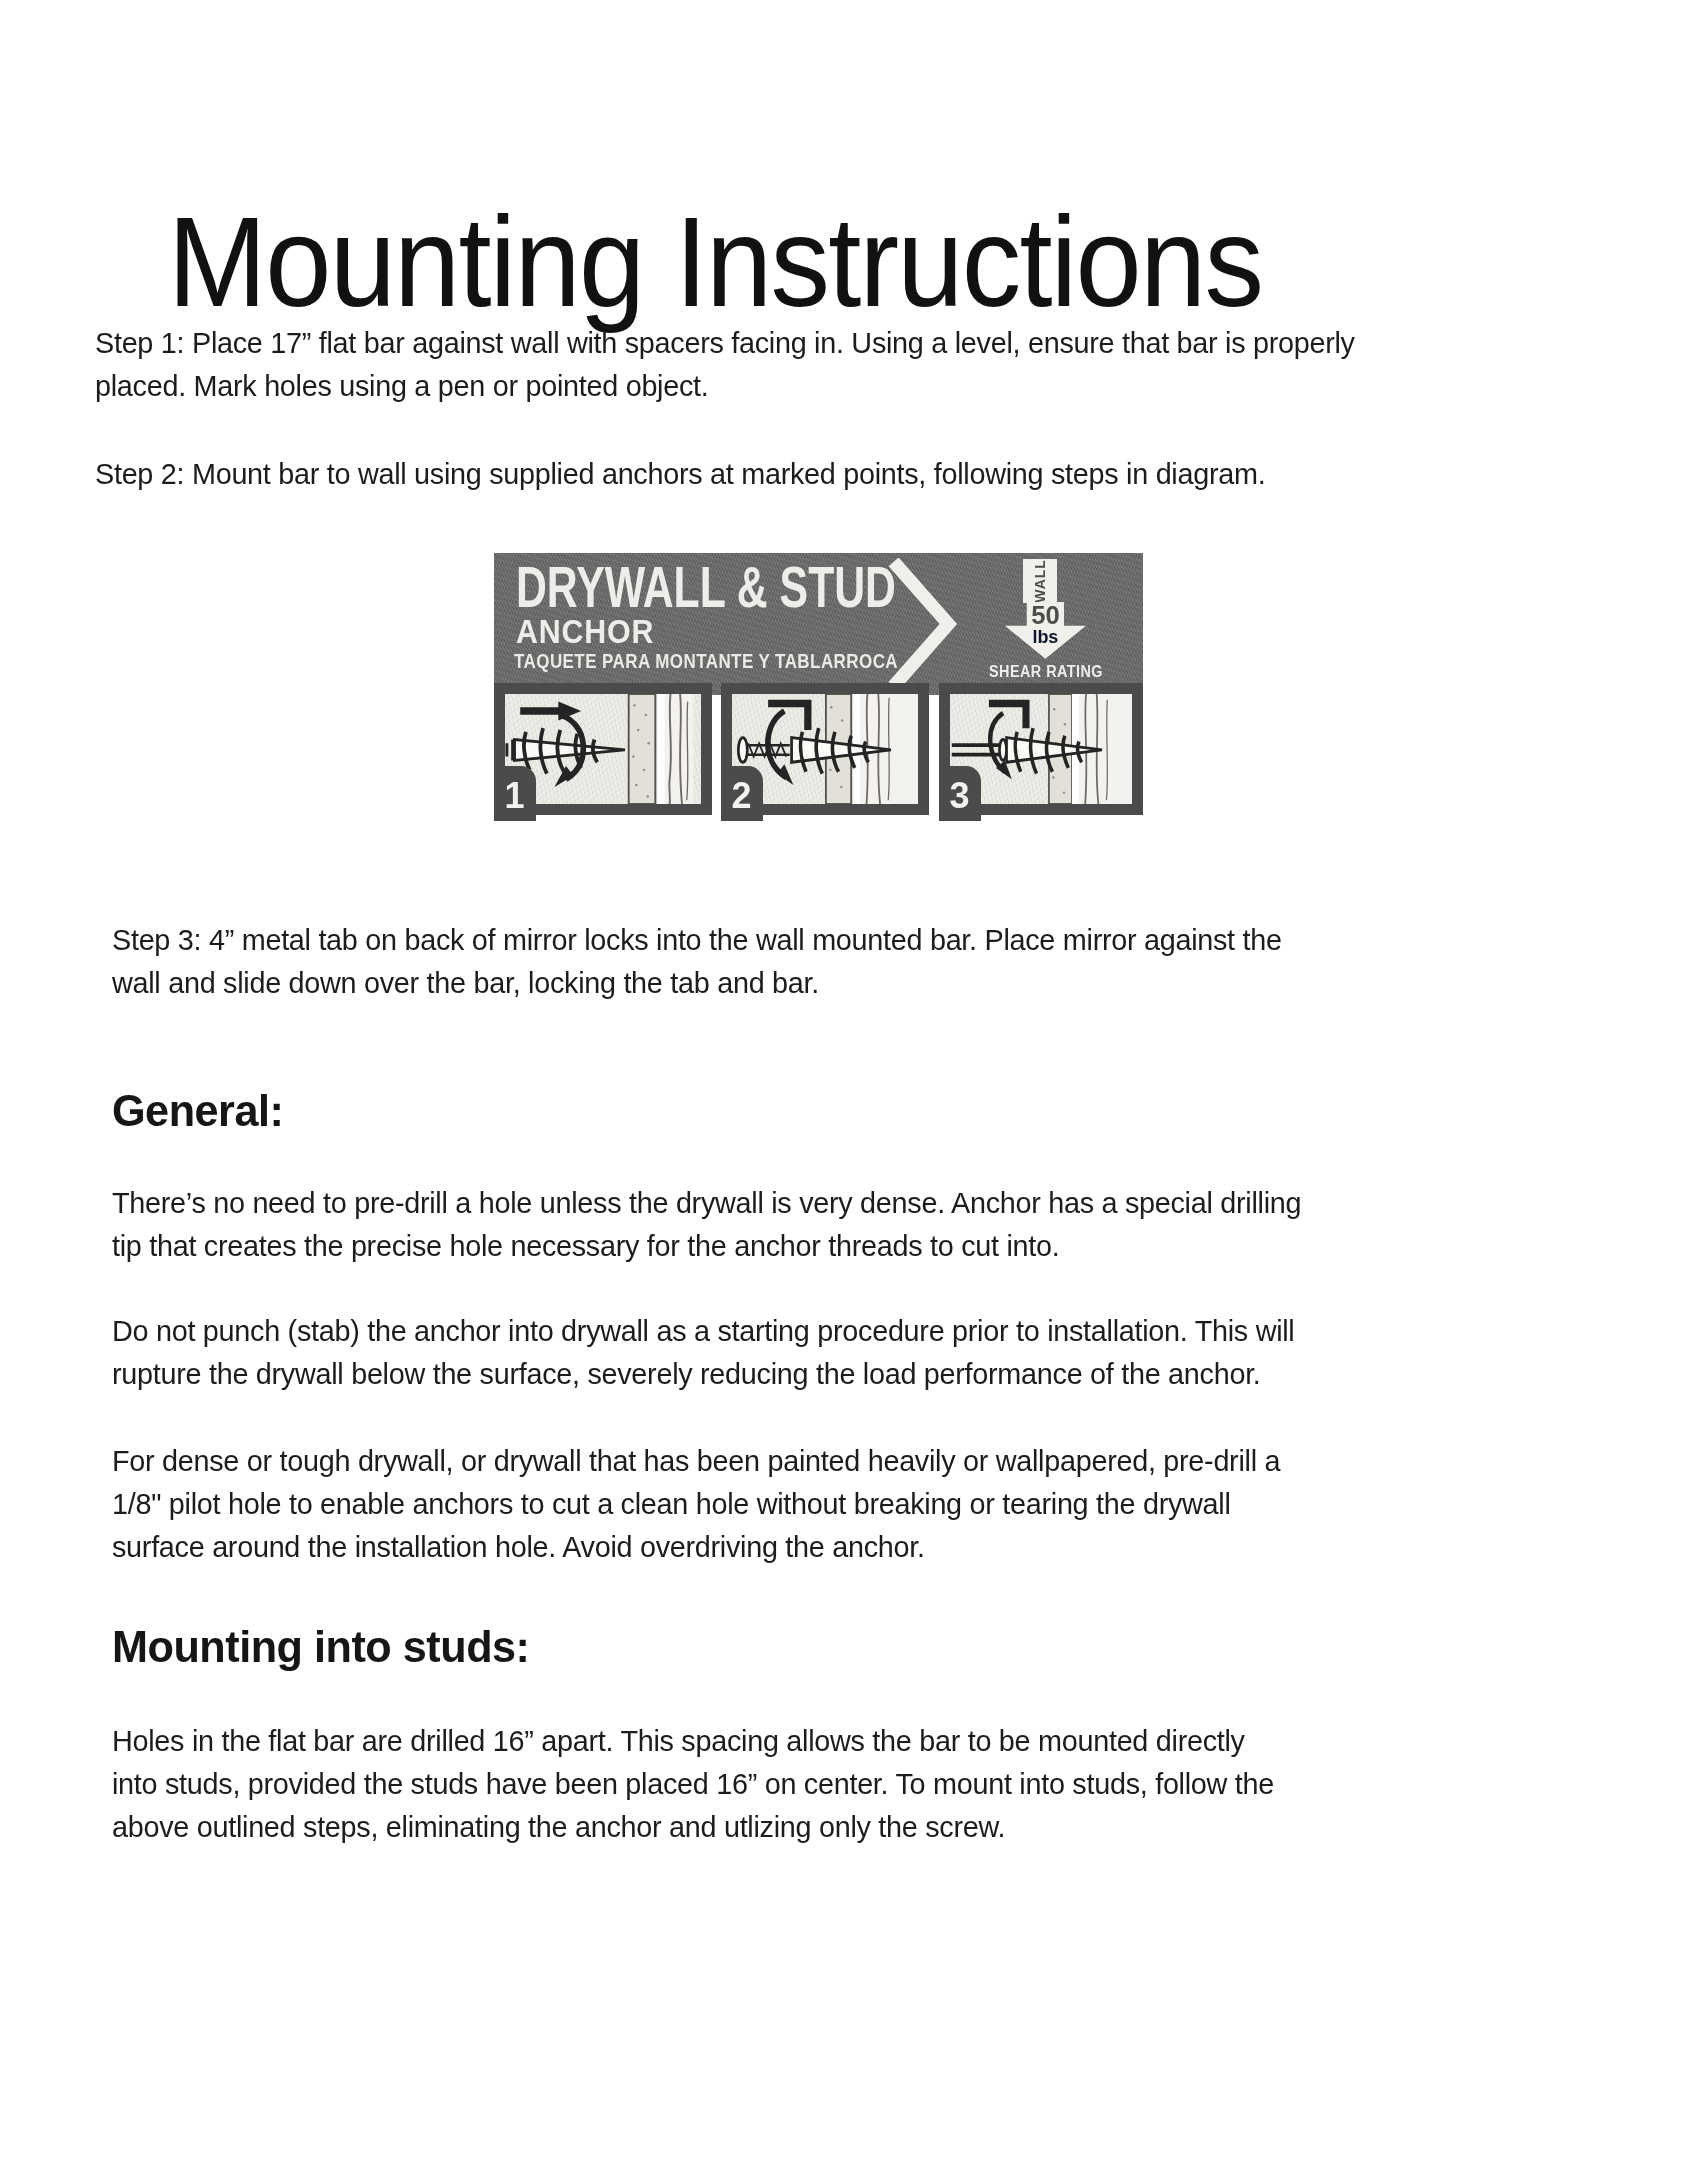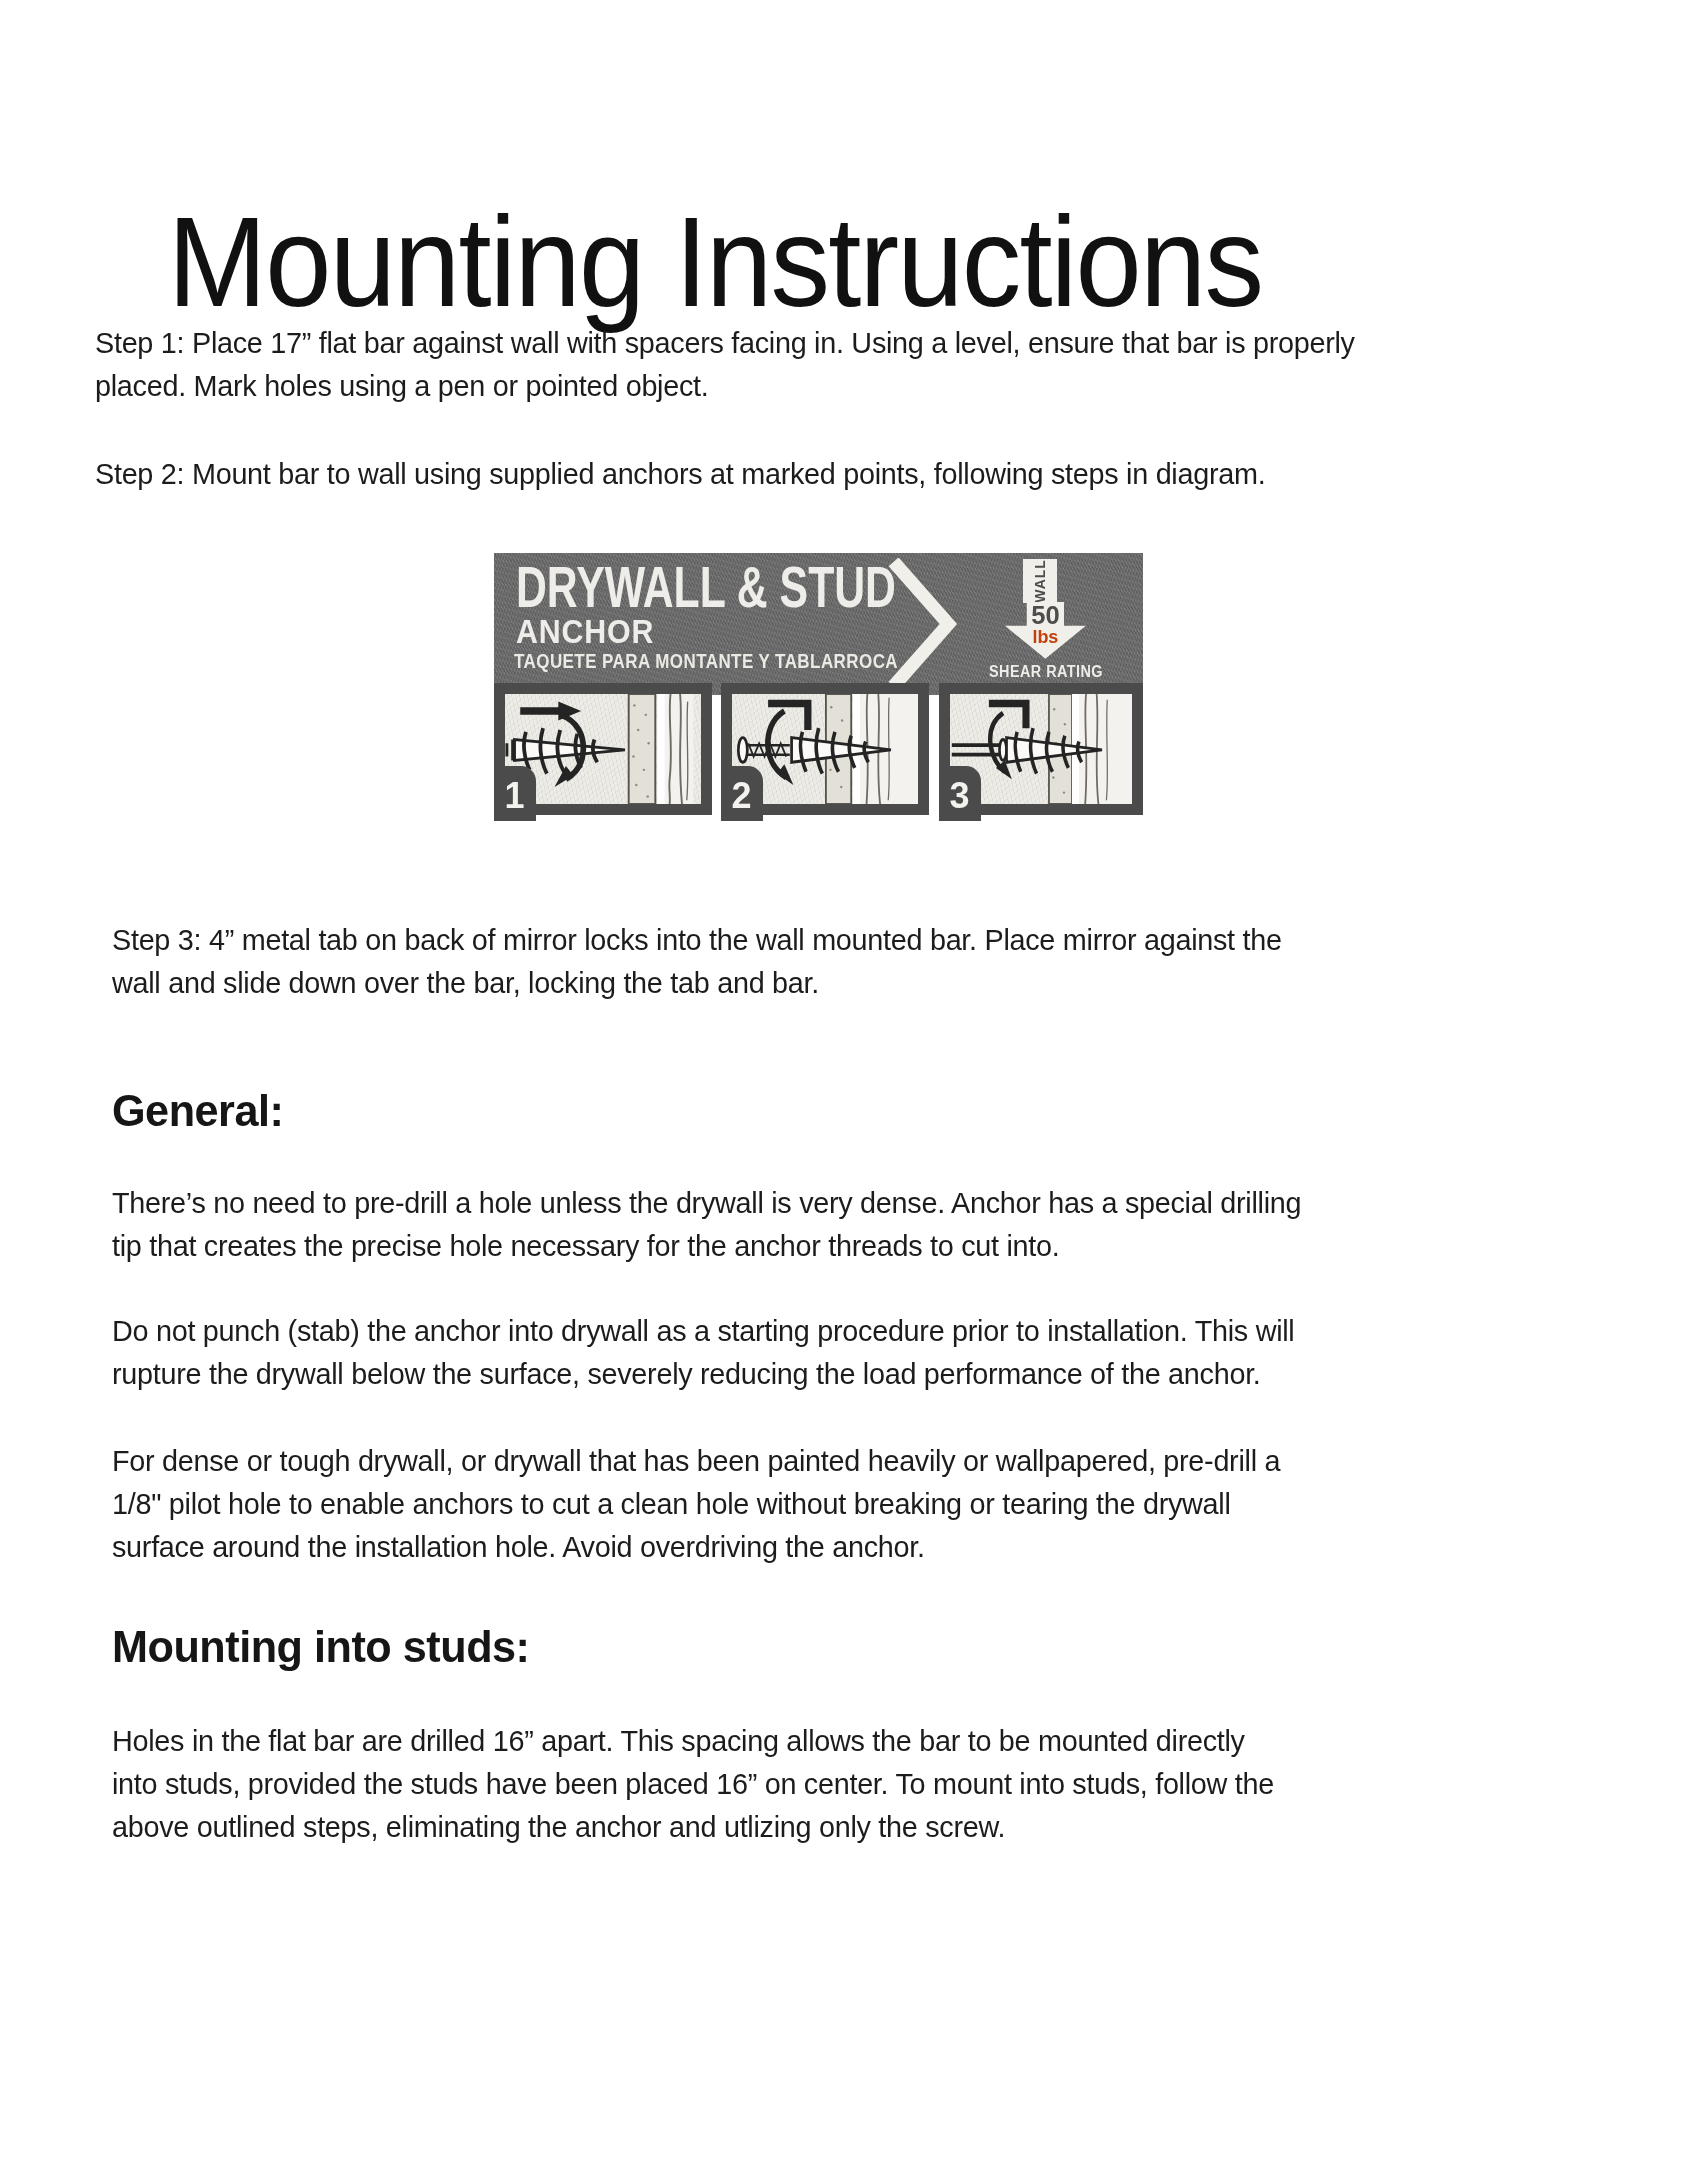--- a/index.html
+++ b/index.html
@@ -55,21 +55,21 @@
   }
   .wall-box span{
     transform:rotate(-90deg);font-size:14px;font-weight:700;color:#4d4d4d;letter-spacing:0.9px;
   }
   .wall-arrow{
     position:absolute;left:1.9px;top:45px;width:81px;height:57px;background:#f1efe9;
     clip-path:polygon(27% 0%, 73% 0%, 73% 42%, 100% 42%, 50% 100%, 0% 42%, 27% 42%);
     text-align:center;
   }
   .wall-arrow .val{display:block;margin-top:0.9px;font-size:25.6px;line-height:25.6px;font-weight:700;color:#4d4d4d;}
-  .wall-arrow .unit{display:block;font-size:18px;line-height:18px;font-weight:700;color:#c2410c;}
+  .wall-arrow .unit{display:block;font-size:18px;line-height:18px;font-weight:700;color:#0f172a;}
   .shear-label{
     position:absolute;left:-26.5px;top:106px;width:138px;text-align:center;
     font-size:16px;font-weight:700;color:#efede9;letter-spacing:0.5px;white-space:nowrap;
     transform:scaleX(0.9);
   }
   .panel{
     position:absolute;top:153px;height:132px;box-sizing:border-box;
     border:11.4px solid #4b4b4b;
     background:
       repeating-linear-gradient(77deg, rgba(0,0,0,0.05) 0 0.9px, rgba(0,0,0,0) 0.9px 3.8px),

